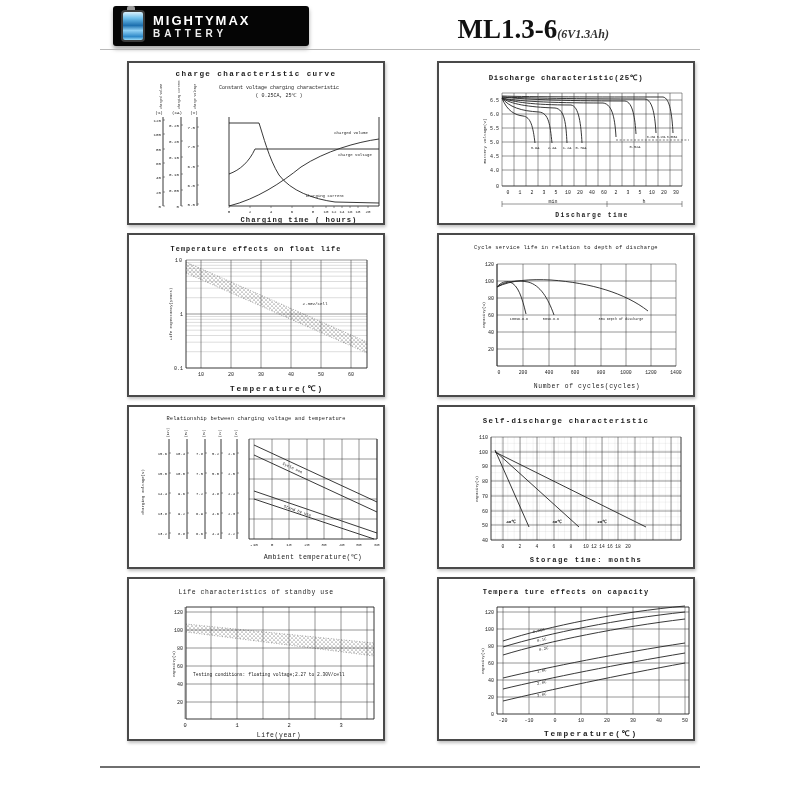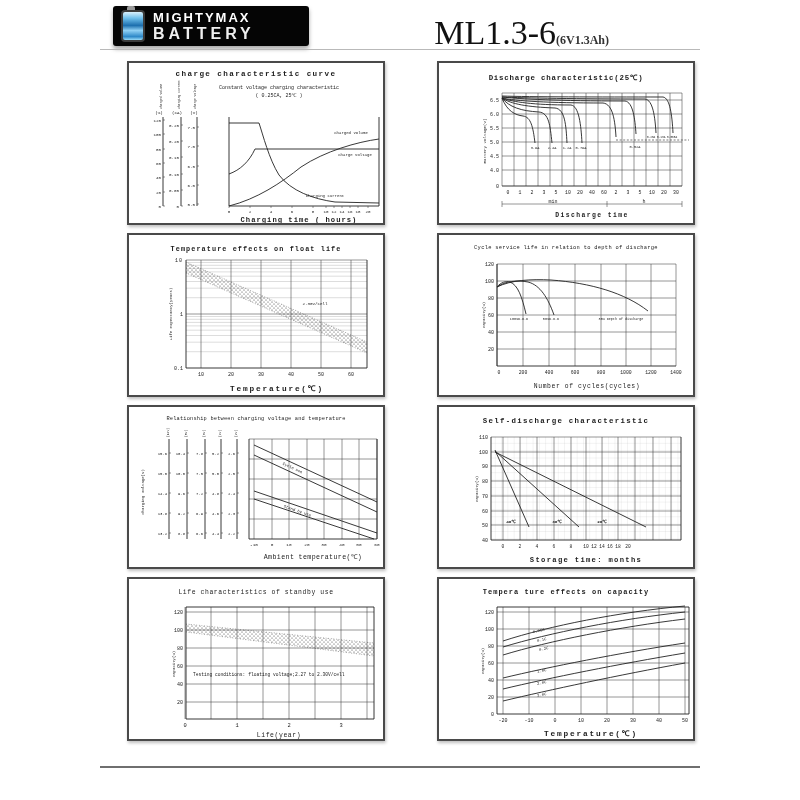--- a/index.html
+++ b/index.html
@@ -9,24 +9,24 @@
   .hr-bottom{position:absolute;left:100px;top:766px;width:600px;height:2px;background:#6f6f6f;}
   
   .logo{position:absolute;left:113px;top:6px;width:196px;height:40px;background:#050505;
         border-radius:3px;display:flex;align-items:center;padding:0 8px;box-sizing:border-box;
         box-shadow:0 3px 4px rgba(0,0,0,0.35);}
   .batt{width:20px;height:28px;border:2px solid #3c3c3c;border-radius:4px;margin-right:8px;position:relative;
         background:linear-gradient(180deg,#d9f1fd 0%,#6fc0ec 22%,#1d6fae 48%,#8fd0f4 66%,#2d88c8 88%,#9adcf8 100%);}
   .batt:before{content:"";position:absolute;top:-6px;left:4px;width:8px;height:4px;background:#9a9a9a;border-radius:2px 2px 0 0;}
   .logo-text{display:flex;flex-direction:column;line-height:1;}
   .logo-line1{color:#fff;font-weight:bold;font-size:13px;letter-spacing:2px;}
-  .logo-line2{color:#efefef;font-weight:bold;font-size:16px;letter-spacing:4px;margin-top:2px;}
+  .logo-line2{color:#efefef;font-weight:bold;font-size:10px;letter-spacing:4px;margin-top:2px;}
   .model{position:absolute;right:103px;top:14px;font-family:"Liberation Serif",serif;color:#111;white-space:nowrap;}
-  .model .name{font-size:34px;font-weight:normal;text-align:right;}
-  .model .suffix{font-size:12px;font-weight:bold;color:#333;}
+  .model .name{font-size:27px;font-weight:bold;text-align:right;}
+  .model .suffix{font-size:12px;font-weight:bold;font-style:italic;color:#333;}
   
   .charts{position:absolute;left:127px;top:61px;width:568px;display:grid;
           grid-template-columns:258px 258px;column-gap:52px;row-gap:8px;text-align:right;}
   .panel{width:258px;height:164px;box-sizing:border-box;border:2px solid #4a4a4a;background:#fff;
          box-shadow:1px 2px 3px rgba(0,0,0,0.25);}
   .panel svg{display:block;}
   svg text{font-family:"Liberation Mono",monospace;fill:#1c1c1c;}
   .ct{font-weight:bold;}
   .curve{fill:none;stroke:#222;stroke-width:0.9;}
   .gmaj{stroke:#3f3f3f;stroke-width:0.55;}

